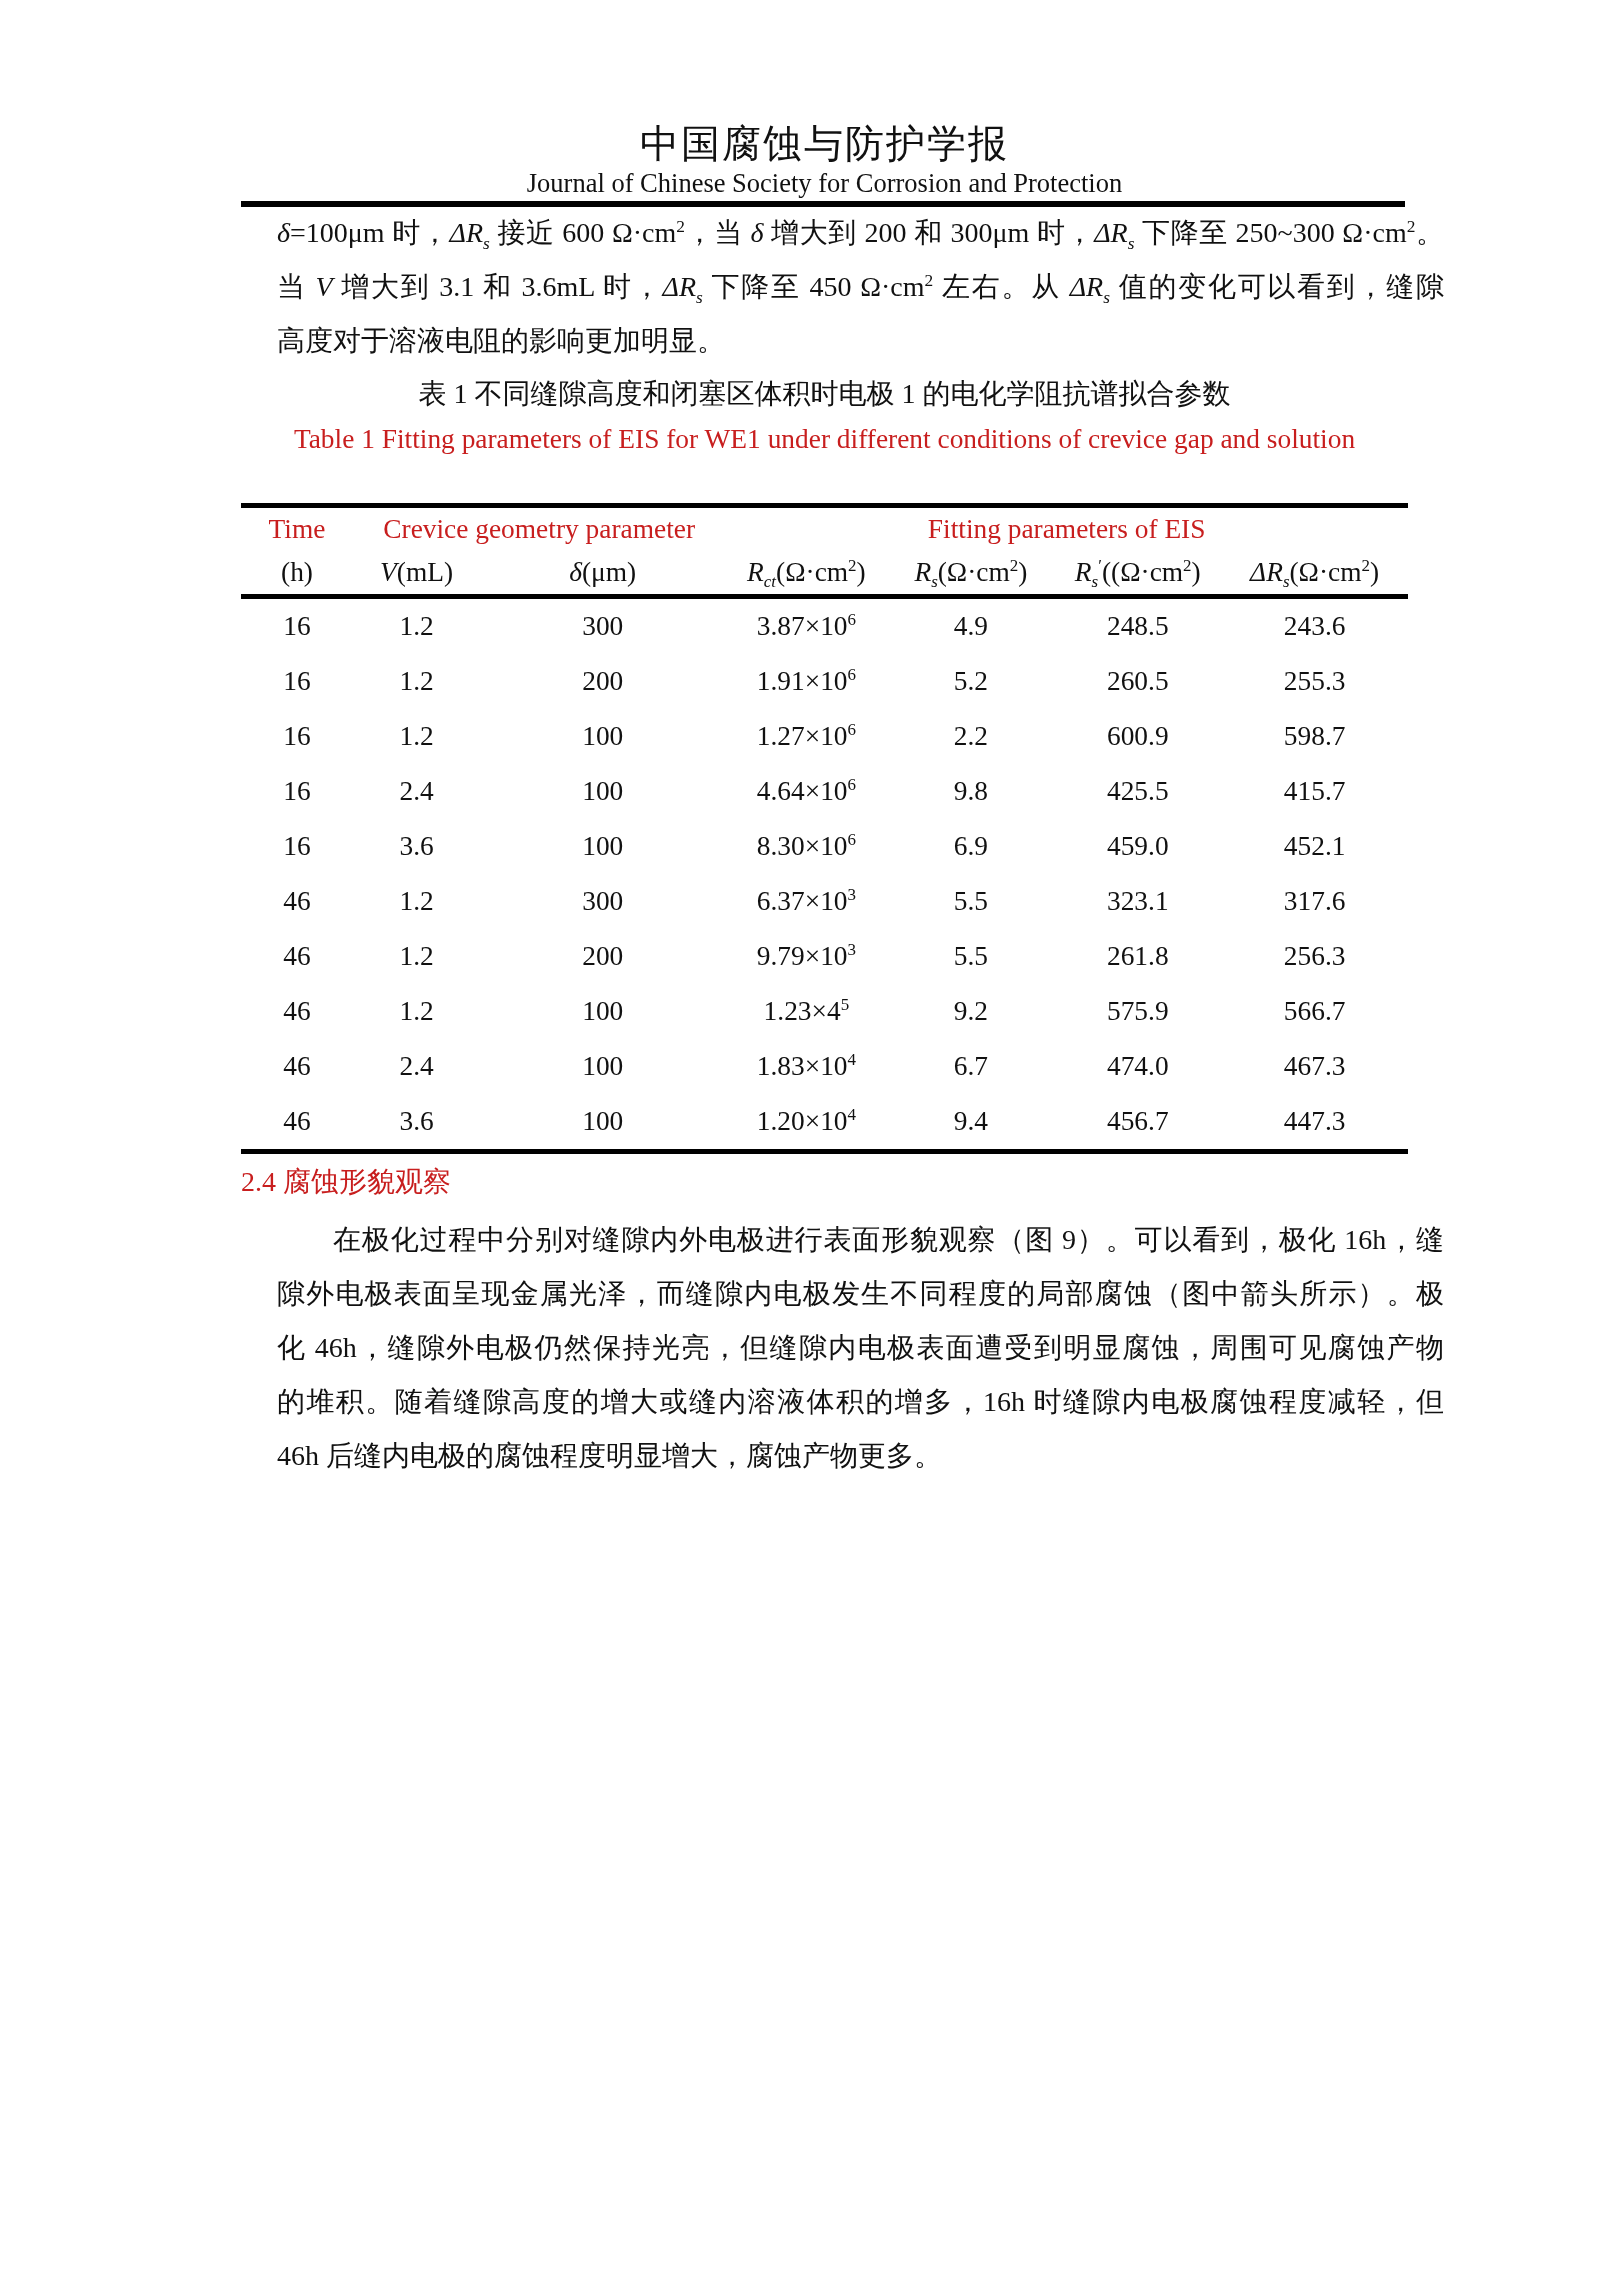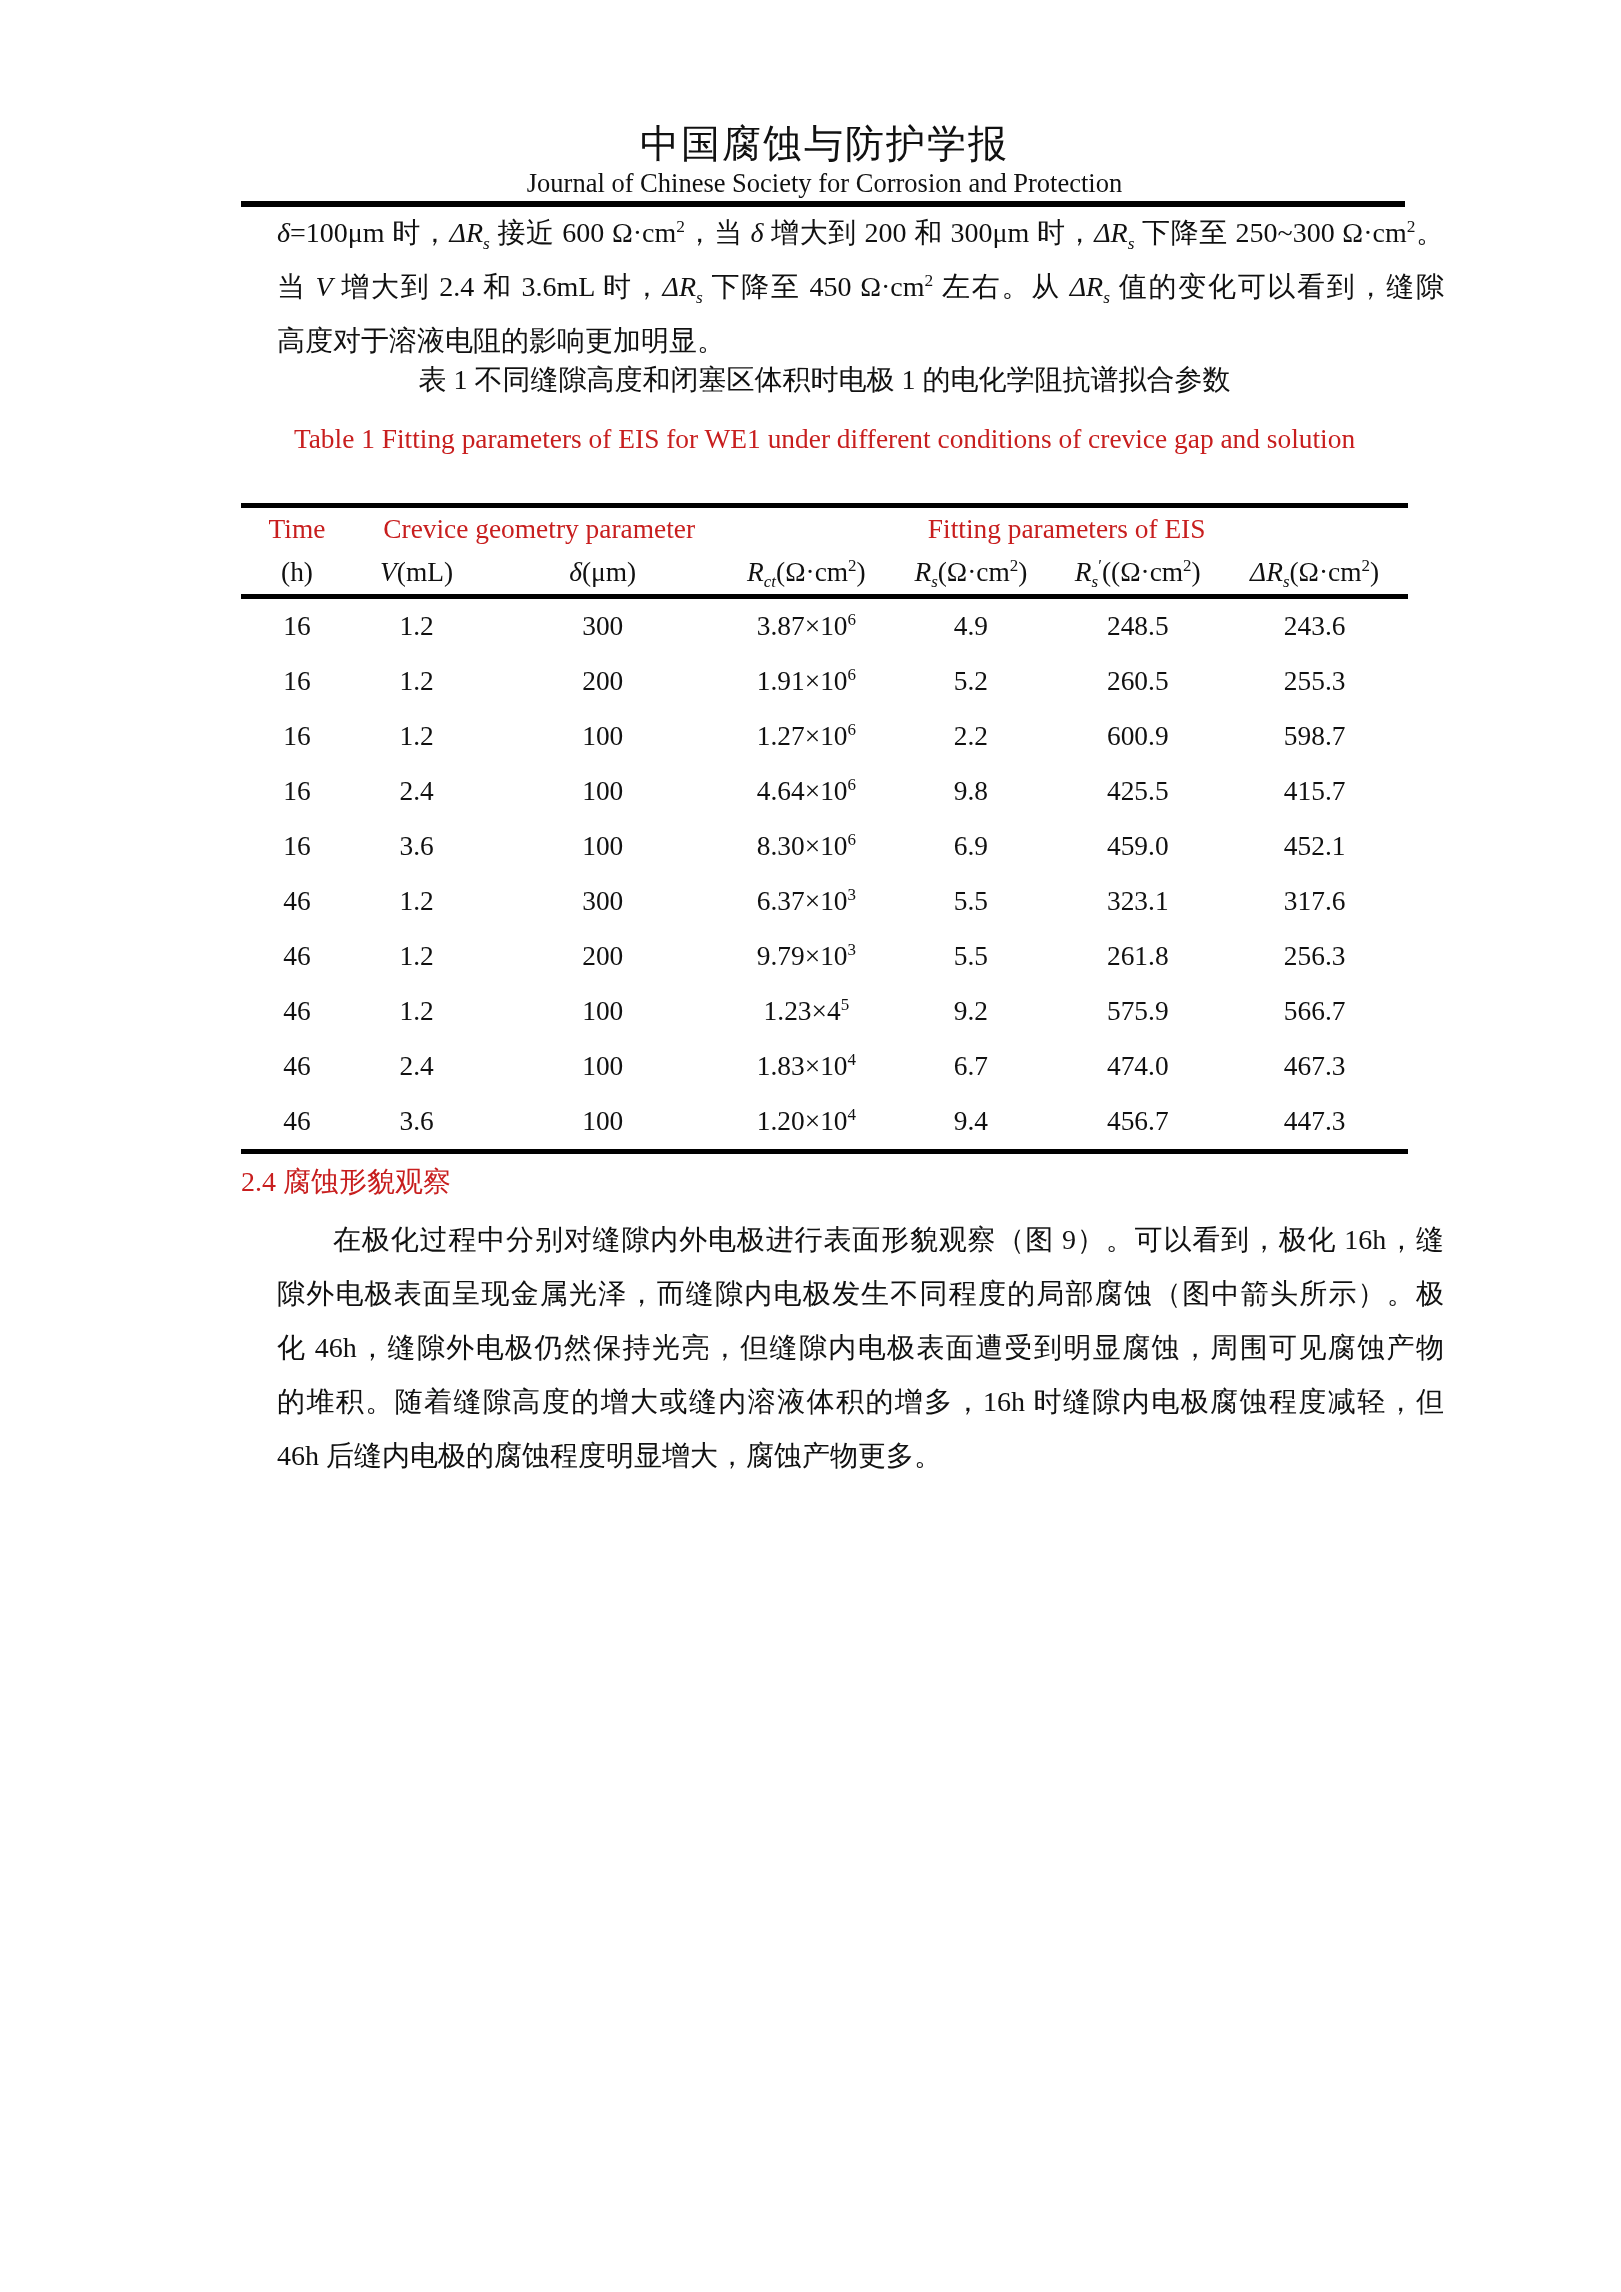--- a/index.html
+++ b/index.html
@@ -24,21 +24,21 @@
   .title-en{top:168px;font-size:26.5px;line-height:31px;}
   .page-rule{top:201px;height:5.9px;background:#000;left:241px;width:1164px;}
 
   .para{font-size:28px;line-height:54px;}
   .para .line{width:100%;margin-left:36px;}
   .jline{text-align:justify;text-align-last:justify;}
   .indent{text-indent:2em;}
   .para1{top:206px;}
   .para2{top:1213px;}
 
-  .caption-cn{top:353px;font-size:28px;line-height:54px;}
+  .caption-cn{top:367px;font-size:28px;line-height:54px;}
   .caption-en{top:416px;font-size:27.4px;line-height:47px;}
 
   table.datatable{
     position:absolute;left:241px;top:503px;width:1167px;
     border-collapse:collapse;table-layout:fixed;
     border-top:5.9px solid #000;border-bottom:5.9px solid #000;
   }
   table.datatable th,table.datatable td{
     font-weight:normal;text-align:center;vertical-align:middle;
     padding:0;font-size:27.4px;
@@ -55,21 +55,21 @@
 <div class="page">
 
   <div class="abs content-left center title-en">Journal of Chinese Society for Corrosion and Protection</div>
 
   <div class="abs content-left center title-cn">中国腐蚀与防护学报</div>
 
   <div class="abs page-rule"></div>
 
   <div class="abs content-left para para1">
       <div class="line jline"><span class="it">δ</span><span>=100μm 时，</span><span class="it">ΔR</span><sub class="it">s</sub><span> 接近 600 Ω·cm</span><sup>2</sup><span>，当 </span><span class="it">δ</span><span> 增大到 200 和 300μm 时，</span><span class="it">ΔR</span><sub class="it">s</sub><span> 下降至 250~300 Ω·cm</span><sup>2</sup><span>。</span></div>
-      <div class="line jline"><span>当 </span><span class="it">V</span><span> 增大到 2.4 和 3.6mL 时，</span><span class="it">ΔR</span><sub class="it">s</sub><span> 下降至 450 Ω·cm</span><sup>2</sup><span> 左右。从 </span><span class="it">ΔR</span><sub class="it">s</sub><span> 值的变化可以看到，缝隙</span></div>
+      <div class="line jline"><span>当 </span><span class="it">V</span><span> 增大到 3.1 和 3.6mL 时，</span><span class="it">ΔR</span><sub class="it">s</sub><span> 下降至 450 Ω·cm</span><sup>2</sup><span> 左右。从 </span><span class="it">ΔR</span><sub class="it">s</sub><span> 值的变化可以看到，缝隙</span></div>
       <div class="line"><span>高度对于溶液电阻的影响更加明显。</span></div>
     </div>
 
   <div class="abs content-left center caption-cn">表 1  不同缝隙高度和闭塞区体积时电极 1 的电化学阻抗谱拟合参数</div>
 
   <div class="abs content-left center caption-en red">
     <div>Table 1 Fitting parameters of EIS for WE1 under different conditions of crevice gap and solution</div>
   </div>
 
   <table class="datatable">

